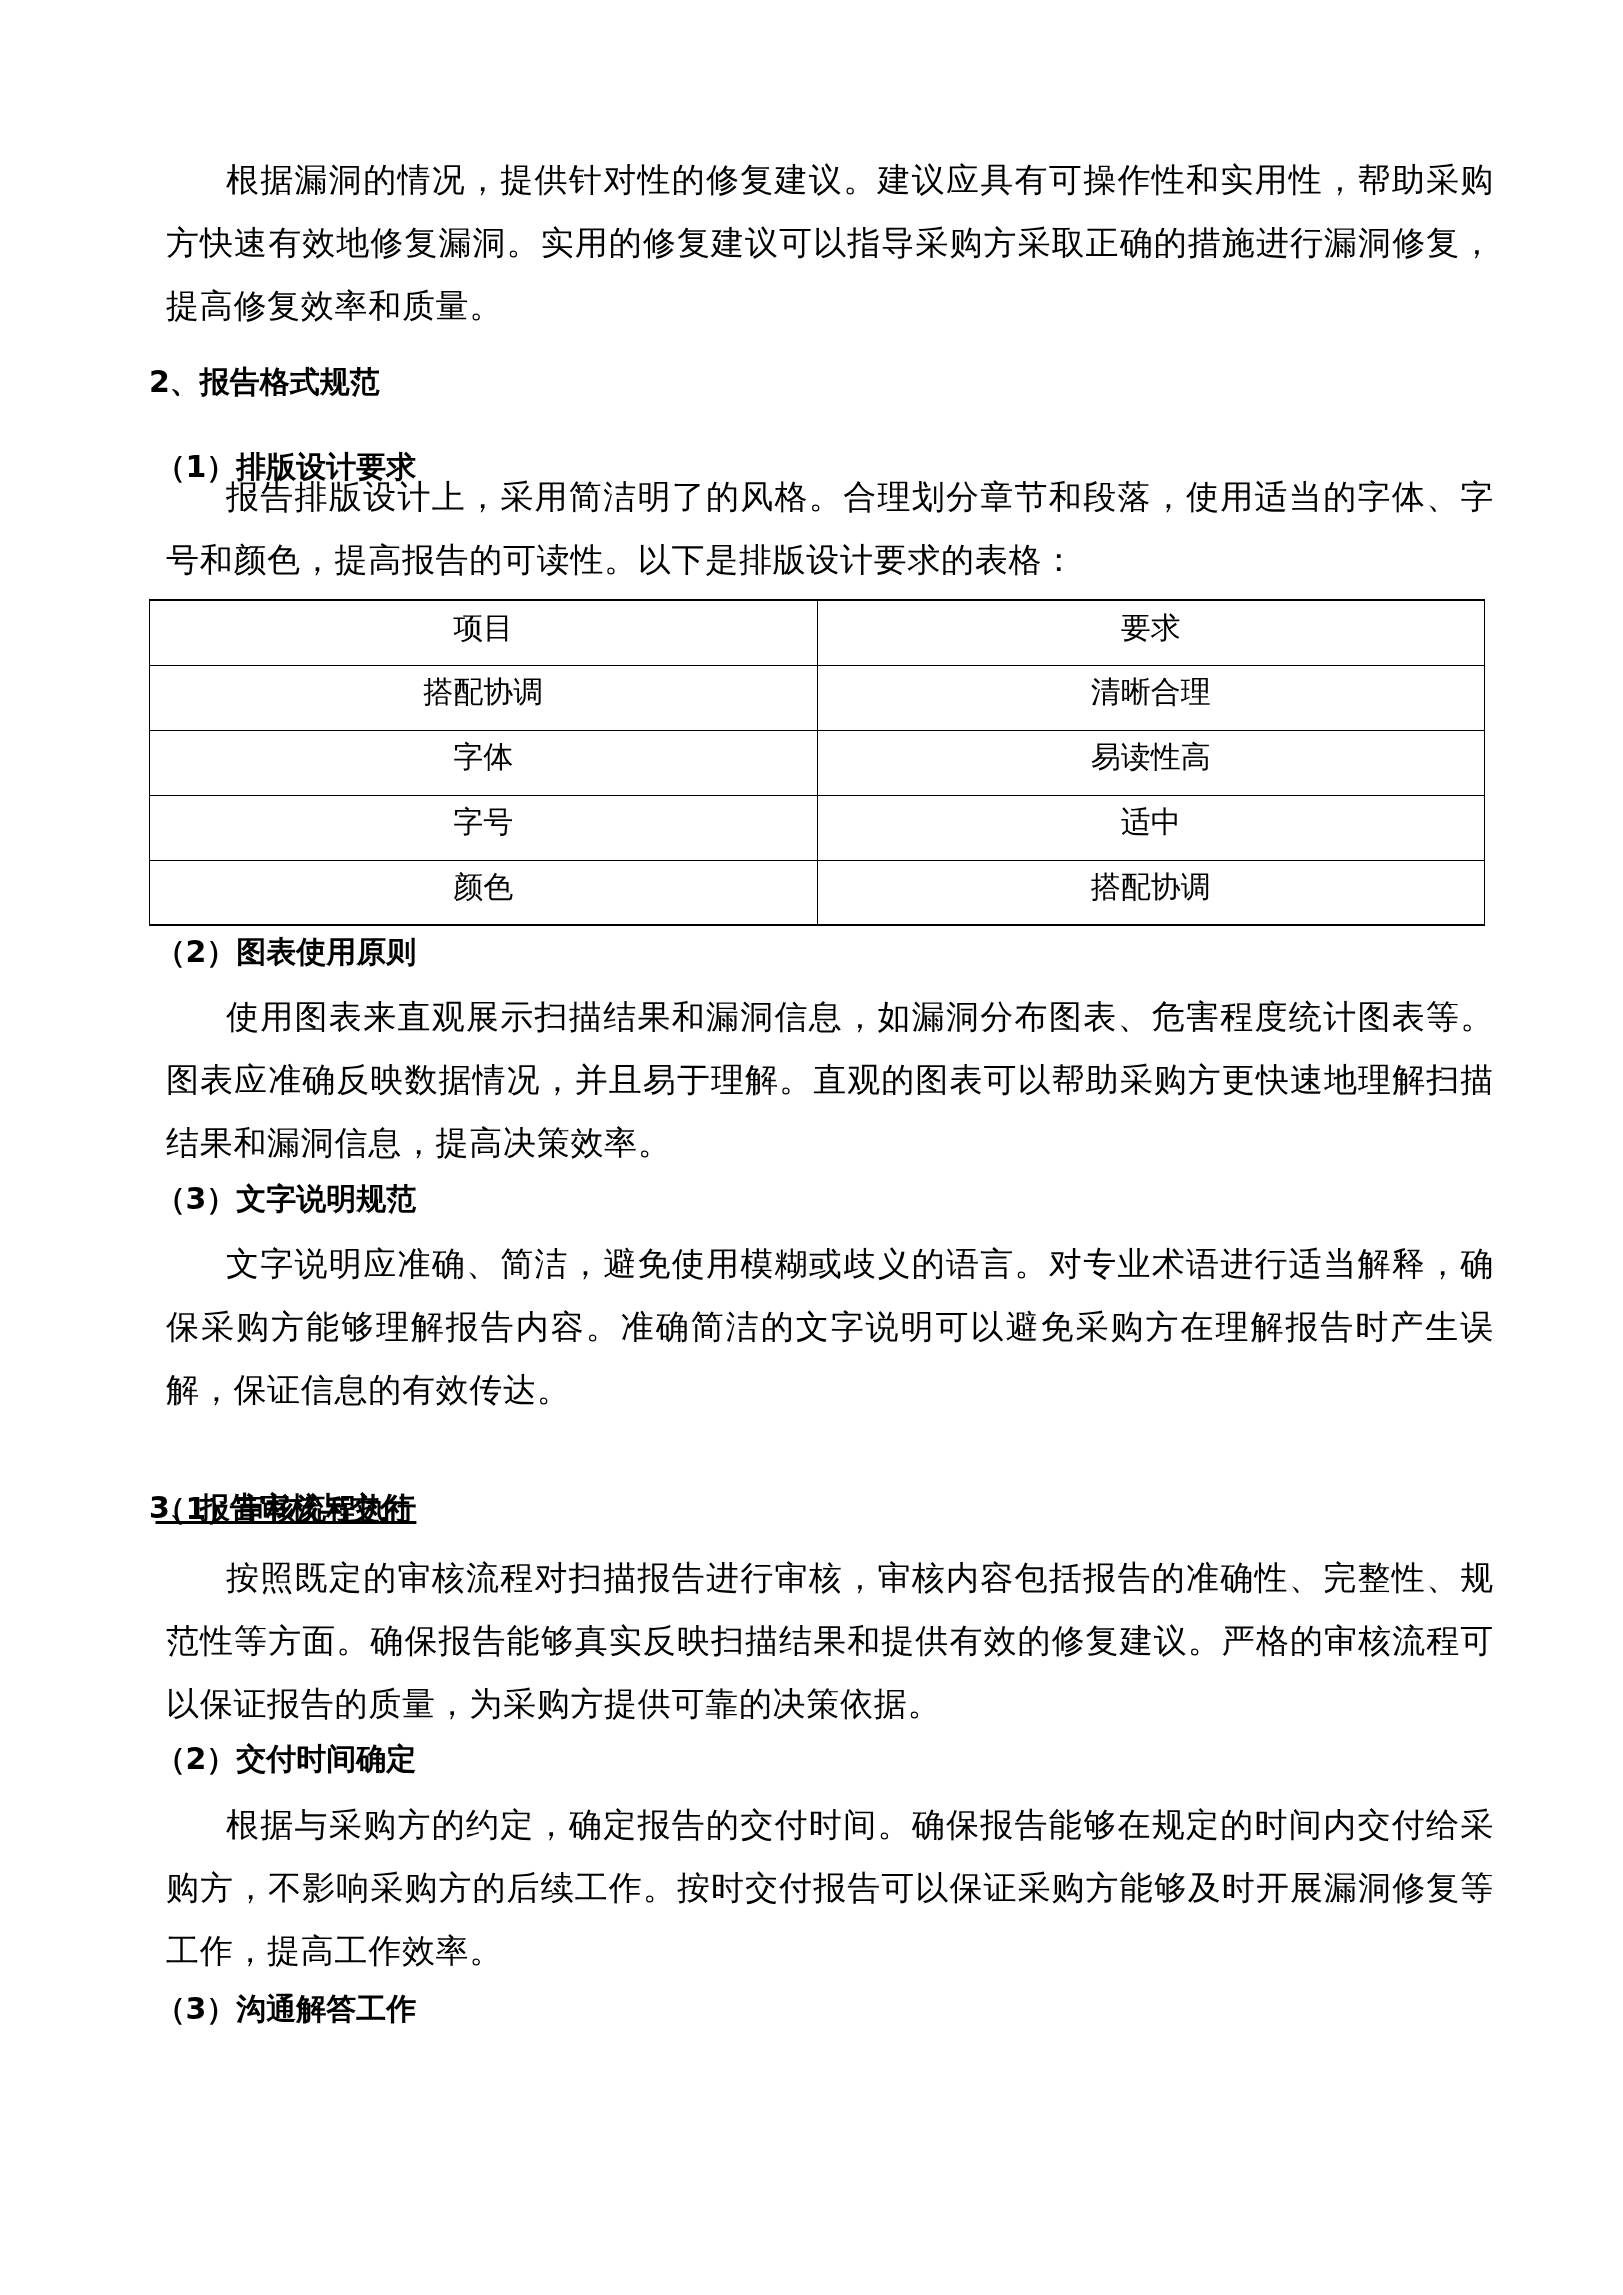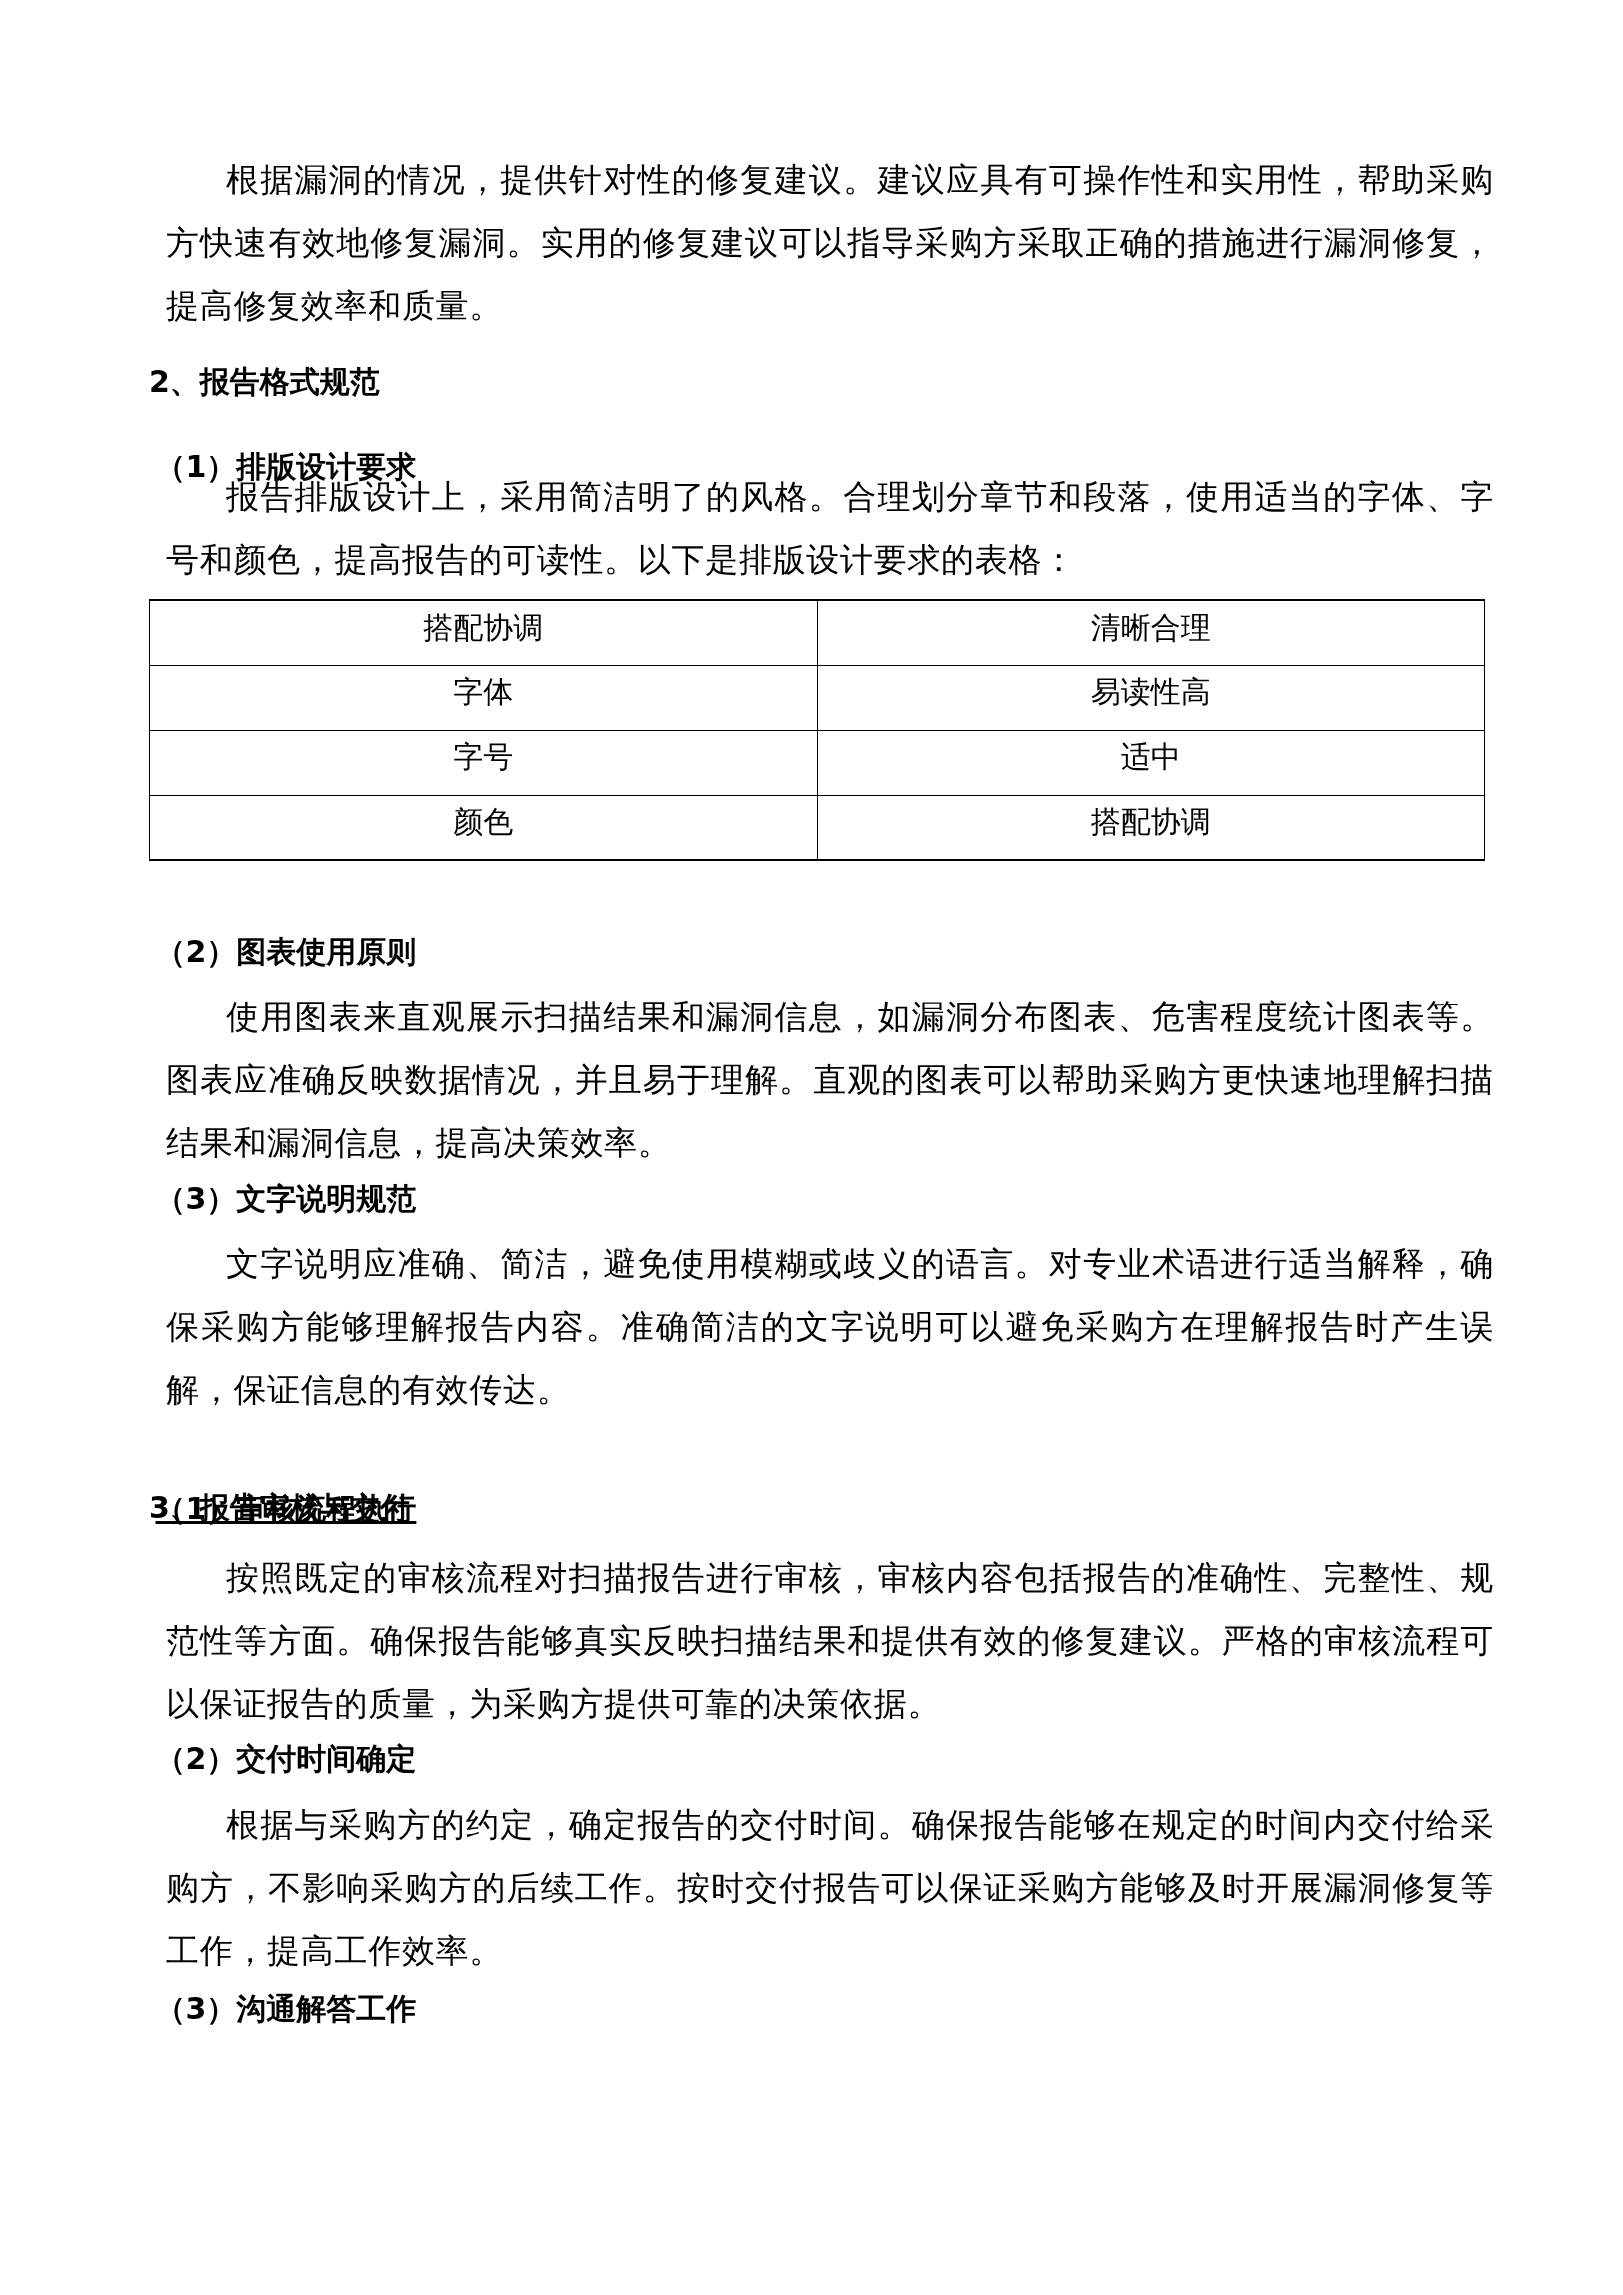--- a/index.html
+++ b/index.html
@@ -39,20 +39,24 @@
 
   <div class="p" style="top:148px;">根据漏洞的情况，提供针对性的修复建议。建议应具有可操作性和实用性，帮助采购方快速有效地修复漏洞。实用的修复建议可以指导采购方采取正确的措施进行漏洞修复，提高修复效率和质量。</div>
 
   <div class="h1" style="top:346px;margin-top:16px;">2、报告格式规范</div>
   <div class="h2" style="top:409px;margin-top:38px;">（1）排版设计要求</div>
 
   <div class="p" style="top:465px;">报告排版设计上，采用简洁明了的风格。合理划分章节和段落，使用适当的字体、字号和颜色，提高报告的可读性。以下是排版设计要求的表格：</div>
 
   <table class="spec">
     <tbody>
+        <tr>
+      <td>项目</td>
+      <td>要求</td>
+    </tr>
     <tr>
       <td>搭配协调</td>
       <td>清晰合理</td>
     </tr>
     <tr>
       <td>字体</td>
       <td>易读性高</td>
     </tr>
     <tr>
       <td>字号</td>

